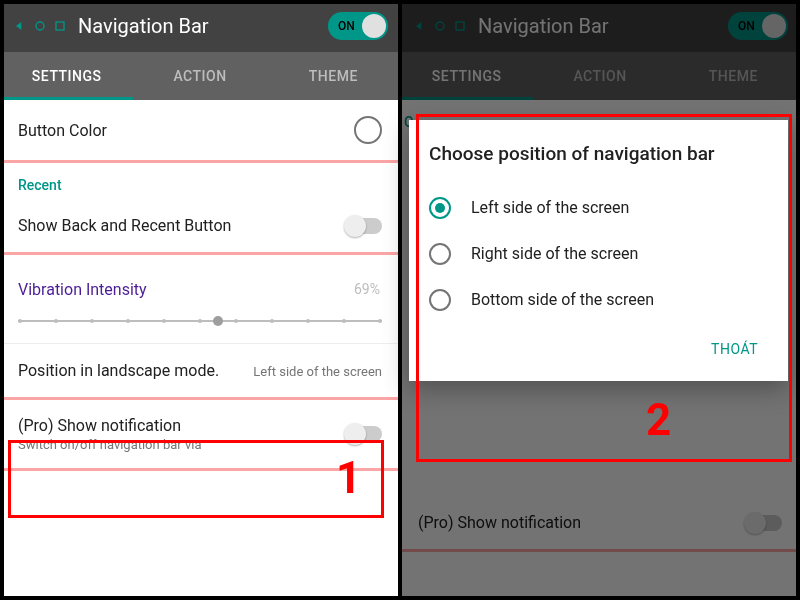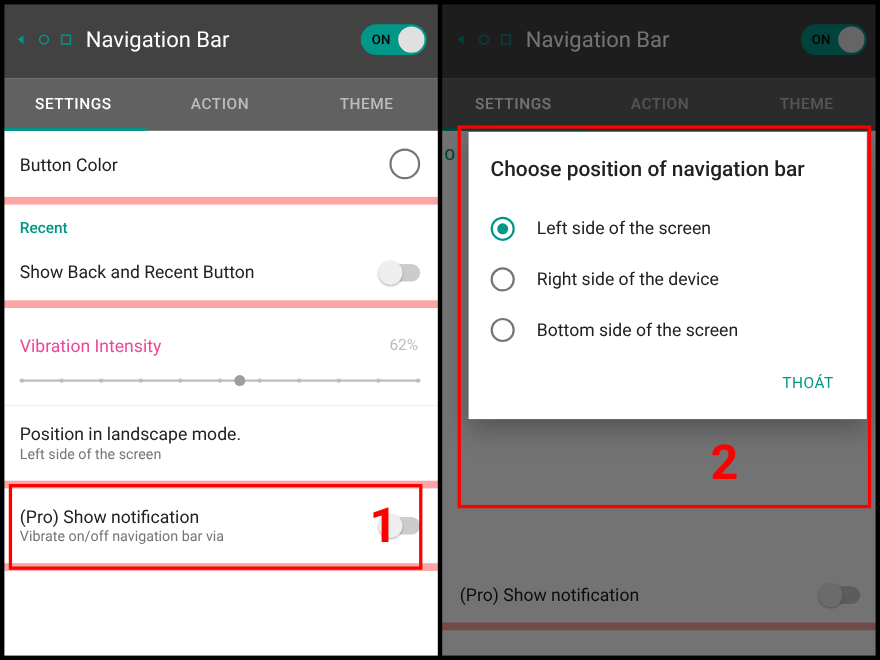--- a/index.html
+++ b/index.html
@@ -1,50 +1,50 @@
 <!DOCTYPE html>
 <html><head>
 <meta charset="utf-8">
 <style>
   * { box-sizing: border-box; margin: 0; padding: 0; font-family: Roboto, Arial, sans-serif; }
   body { background: #000; width: 800px; height: 600px; overflow: hidden; position: relative; }
   .container { display: flex; width: 800px; height: 600px; }
   .panel { position: relative; width: 400px; height: 600px; background: #fff; }
   .panel-right { background: #fff; }
   .dim-overlay { position: absolute; inset: 0; background: rgba(0,0,0,0.55); pointer-events: none; }
-  .topbar { height: 71px; background: #424242; display: flex; align-items: center; padding: 0 12px; gap: 10px; }
+  .topbar { height: 52px; background: #424242; display: flex; align-items: center; padding: 0 12px; gap: 10px; }
   .nav-icons { display: flex; align-items: center; gap: 4px; color: #009688; }
   .nav-icons svg { width: 16px; height: 16px; }
   .appname { color: #fff; font-size: 20px; flex: 1; }
   .toggle { width: 60px; height: 28px; border-radius: 14px; background: #009688; display: flex; align-items: center; justify-content: flex-end; padding: 2px; position: relative; }
   .toggle .knob { width: 24px; height: 24px; border-radius: 50%; background: #e0e0e0; }
   .toggle .onlabel { position: absolute; left: 10px; color: #000000; font-size: 12px; font-weight: 500; }
   .tabs { height: 48px; background: #616161; display: flex; }
   .tab { flex: 1; display: flex; align-items: center; justify-content: center; color: #bdbdbd; font-size: 14px; font-weight: 500; letter-spacing: 0.5px; position: relative; }
   .tab.active { color: #fff; }
   .tab.active::after { content: ''; position: absolute; bottom: 0; left: 0; right: 0; height: 3px; background: #009688; }
   .list { background: #fff; }
-  .row { padding: 16px 18px; display: flex; align-items: center; justify-content: space-between; border-bottom: 7px solid #fca5a5; min-height: 56px; }
+  .row { padding: 16px 18px; display: flex; align-items: center; justify-content: space-between; border-bottom: 3px solid #fca5a5; min-height: 56px; }
   .row .label { font-size: 16px; color: #212121; }
   .row .sub { font-size: 13px; color: #757575; margin-top: 2px; }
-  .row.disabled .label { color: #ec4899; }
+  .row.disabled .label { color: #4c1d95; }
   .section-header { padding: 14px 18px 6px; color: #009688; font-size: 14px; font-weight: 500; }
   .circle { width: 28px; height: 28px; border: 2px solid #757575; border-radius: 50%; }
   .sw { width: 36px; height: 16px; background: #ccc; border-radius: 10px; position: relative; }
   .sw::after { content:''; position: absolute; left: -2px; top: -3px; width: 22px; height: 22px; background: #eee; border-radius: 50%; box-shadow: 0 1px 2px rgba(0,0,0,0.3); }
   .slider-row { padding: 0 18px 12px; }
   .slider-track { position: relative; height: 20px; display: flex; align-items: center; }
   .slider-line { height: 2px; background: #bdbdbd; flex: 1; }
   .slider-dots { position: absolute; left: 0; right: 0; display: flex; justify-content: space-between; }
   .slider-dot { width: 4px; height: 4px; background: #bdbdbd; border-radius: 50%; }
   .slider-thumb { position: absolute; left: 55%; width: 10px; height: 10px; background: #9e9e9e; border-radius: 50%; transform: translateX(-50%); }
   .slider-val { text-align: right; color: #bdbdbd; font-size: 14px; padding-right: 2px; }
   .highlight-box { position: absolute; border: 3px solid #f00; }
   .step-num { position: absolute; color: #f00; font-size: 44px; font-weight: 700; }
-  .dialog { position: absolute; left: 26px; right: 12px; top: 120px; background: #fff; padding: 22px 20px 16px; box-shadow: 0 8px 24px rgba(0,0,0,0.3); }
+  .dialog { position: absolute; left: 9px; right: 12px; top: 120px; background: #fff; padding: 22px 20px 16px; box-shadow: 0 8px 24px rgba(0,0,0,0.3); }
   .dialog-title { font-size: 19px; color: #212121; font-weight: 500; margin-bottom: 18px; line-height: 1.3; }
   .radio-row { display: flex; align-items: center; gap: 20px; padding: 12px 0; }
   .radio { width: 22px; height: 22px; border: 2px solid #757575; border-radius: 50%; display: flex; align-items: center; justify-content: center; flex-shrink: 0; }
   .radio.checked { border-color: #009688; }
   .radio.checked::after { content:''; width: 10px; height: 10px; background: #009688; border-radius: 50%; }
   .radio-label { font-size: 16px; color: #212121; }
   .dialog-actions { display: flex; justify-content: flex-end; margin-top: 10px; }
   .dialog-btn { color: #009688; font-size: 14px; font-weight: 400; letter-spacing: 0.5px; padding: 8px 10px; }
   .frame-border { position:absolute; inset:0; border:4px solid #000; pointer-events:none; }
   .mid-divider { position:absolute; left:398px; top:0; width:4px; height:600px; background:#000; }
@@ -84,21 +84,21 @@
         <div class="label">Button Color</div>
         <div class="circle"></div>
       </div>
       <div class="section-header">Recent</div>
       <div class="row">
         <div class="label">Show Back and Recent Button</div>
         <div class="sw"></div>
       </div>
       <div class="row disabled" style="border-bottom:none;padding-bottom:4px">
         <div class="label">Vibration Intensity</div>
-        <div class="slider-val">62%</div>
+        <div class="slider-val">69%</div>
       </div>
       <div class="slider-row">
         <div class="slider-track">
           <div class="slider-line"></div>
           <div class="slider-dots">
             <div class="slider-dot"></div>
               <div class="slider-dot"></div>
               <div class="slider-dot"></div>
               <div class="slider-dot"></div>
               <div class="slider-dot"></div>
@@ -106,28 +106,28 @@
               <div class="slider-dot"></div>
               <div class="slider-dot"></div>
               <div class="slider-dot"></div>
               <div class="slider-dot"></div>
               <div class="slider-dot"></div>
           </div>
           <div class="slider-thumb"></div>
         </div>
       </div>
       <div style="border-top:1px solid #eee"></div>
-      <div class="row" style="flex-direction:column;align-items:flex-start">
+      <div class="row" style="flex-direction:row;align-items:center">
         <div class="label">Position in landscape mode.</div>
         <div class="sub">Left side of the screen</div>
       </div>
       <div class="row" style="align-items:center">
         <div>
           <div class="label">(Pro) Show notification</div>
-          <div class="sub">Vibrate on/off navigation bar via</div>
+          <div class="sub">Switch on/off navigation bar via</div>
         </div>
         <div class="sw"></div>
       </div>
     </div>
     <div class="highlight-box" style="left:8px;top:440px;width:376px;height:78px"></div>
     <div class="step-num" style="left:336px;top:452px">1</div>
   </div>
 
   <div class="panel panel-right">
     <div class="topbar">
@@ -166,21 +166,21 @@
     <div class="dim-overlay"></div>
 
     <div class="dialog">
       <div class="dialog-title">Choose position of navigation bar</div>
       <div class="radio-row">
         <div class="radio checked"></div>
         <div class="radio-label">Left side of the screen</div>
       </div>
       <div class="radio-row">
         <div class="radio"></div>
-        <div class="radio-label">Right side of the device</div>
+        <div class="radio-label">Right side of the screen</div>
       </div>
       <div class="radio-row">
         <div class="radio"></div>
         <div class="radio-label">Bottom side of the screen</div>
       </div>
       <div class="dialog-actions">
         <div class="dialog-btn">THOÁT</div>
       </div>
     </div>
 

